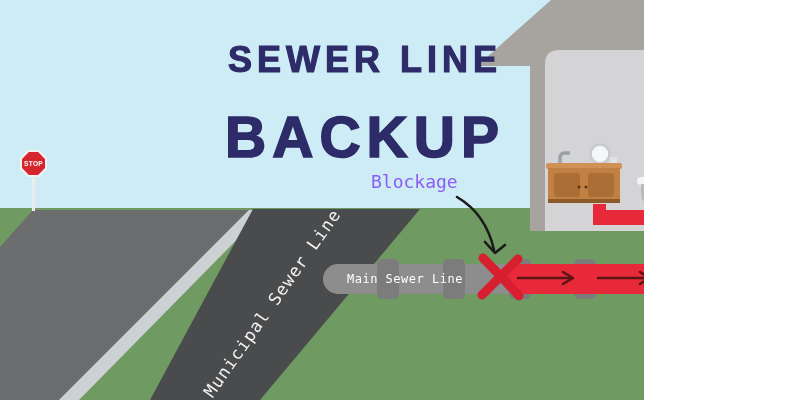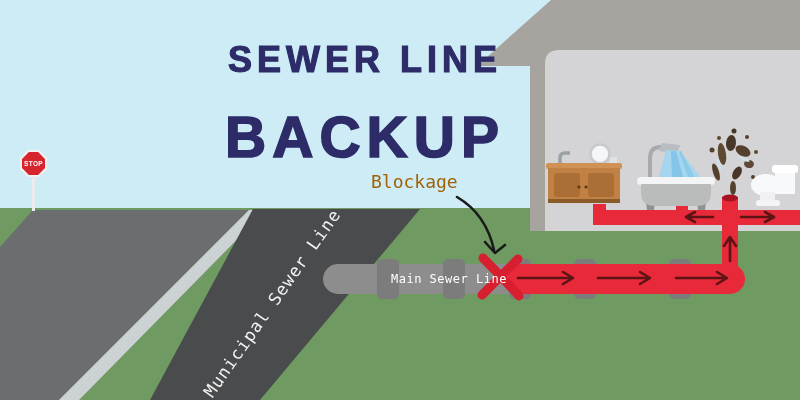--- a/index.html
+++ b/index.html
@@ -1,26 +1,26 @@
 <!DOCTYPE html>
 <html><head>
 <meta charset="utf-8">
 <style>
   html,body{margin:0;padding:0;background:#fff;}
-  .stage{position:relative;width:800px;height:400px;overflow:hidden;font-family:"Liberation Sans",sans-serif;}
+  .stage{position:relative;width:644px;height:400px;overflow:hidden;font-family:"Liberation Sans",sans-serif;}
   .scene{position:absolute;left:0;top:0;}
   .overlay{position:absolute;margin:0;white-space:nowrap;}
   .title-block{left:165px;top:0;width:400px;text-align:center;color:#2d2b68;}
   .title-line1{position:absolute;left:0;top:39px;width:400px;font-size:36px;font-weight:bold;
     letter-spacing:5px;-webkit-text-stroke:1.1px #2d2b68;}
   .title-line2{position:absolute;left:0;top:80px;width:400px;font-size:57px;font-weight:bold;
     letter-spacing:6px;margin-top:24px;-webkit-text-stroke:1.6px #2d2b68;}
   .mono{font-family:"DejaVu Sans Mono","Liberation Mono",monospace;}
-  .blockage-label{left:371px;top:171px;font-size:18px;color:#a16207;font-weight:500;}
-  .main-line-label{left:347px;top:272px;font-size:12px;color:#ffffff;letter-spacing:.5px;margin-left:44px;}
+  .blockage-label{left:371px;top:171px;font-size:18px;color:#8b5cf6;font-weight:500;}
+  .main-line-label{left:347px;top:272px;font-size:12px;color:#ffffff;letter-spacing:.5px;}
   .municipal-label{left:272px;top:303px;font-size:17px;color:#f2f2f2;letter-spacing:1px;
     transform:translate(-50%,-50%) rotate(-55deg);}
   .stop-outer{left:20px;top:150px;width:27px;height:27px;background:#f1f1f1;
     clip-path:polygon(30% 0,70% 0,100% 30%,100% 70%,70% 100%,30% 100%,0 70%,0 30%);}
   .stop-inner{position:absolute;left:2px;top:2px;width:23px;height:23px;background:#d6252d;
     clip-path:polygon(30% 0,70% 0,100% 30%,100% 70%,70% 100%,30% 100%,0 70%,0 30%);
     color:#fff;font-size:6.5px;font-weight:bold;letter-spacing:.4px;text-align:center;line-height:23px;}
   .stop-pole{left:32px;top:176px;width:3px;height:35px;background:#ececec;}
 </style>
 </head>

